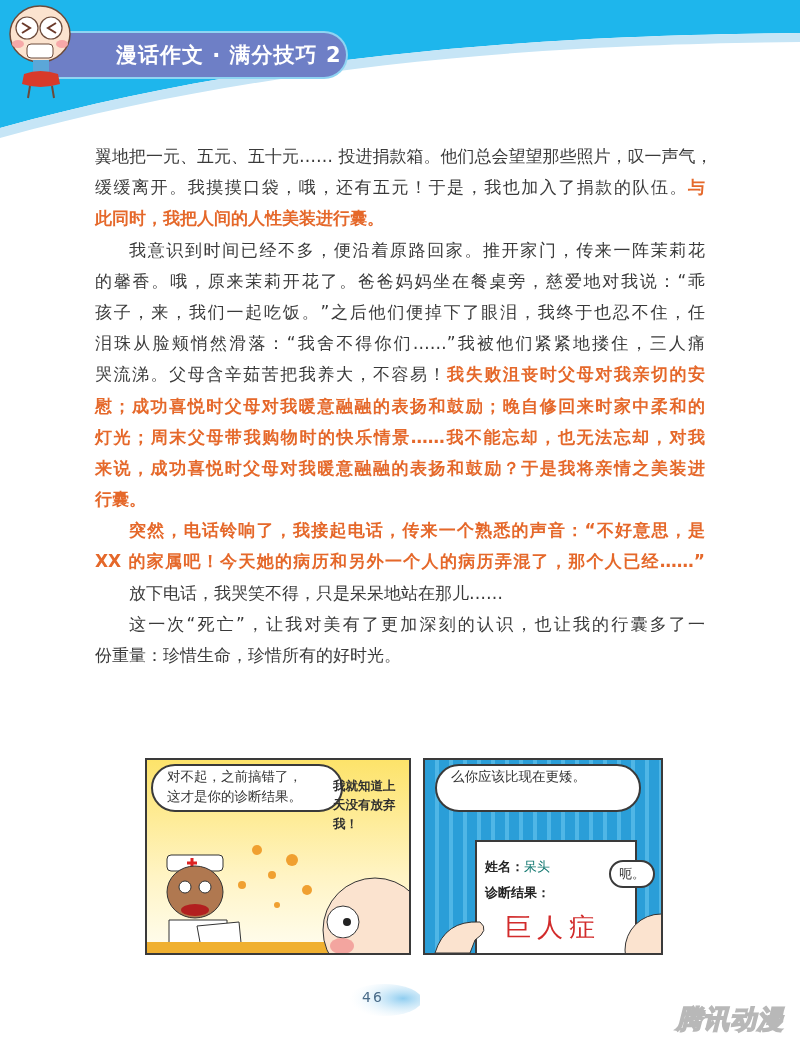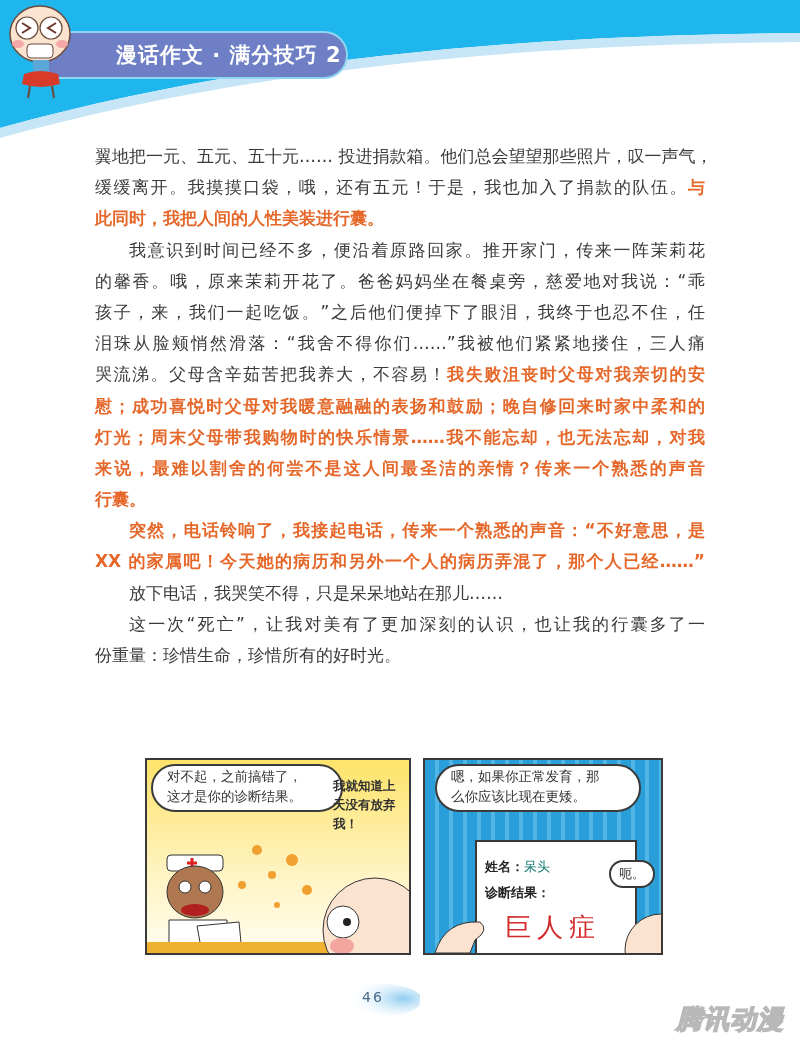--- a/index.html
+++ b/index.html
@@ -62,21 +62,21 @@
     <div class="line"><span>翼地把一元、五元、五十元…… 投进捐款箱。他们总会望望那些照片，叹一声气，</span></div>
     <div class="line"><span>缓缓离开。我摸摸口袋，哦，还有五元！于是，我也加入了捐款的队伍。</span><span class="hl">与</span></div>
     <div class="line last"><span class="hl">此同时，我把人间的人性美装进行囊。</span></div>
     <div class="line indent"><span>我意识到时间已经不多，便沿着原路回家。推开家门，传来一阵茉莉花</span></div>
     <div class="line"><span>的馨香。哦，原来茉莉开花了。爸爸妈妈坐在餐桌旁，慈爱地对我说：“乖</span></div>
     <div class="line"><span>孩子，来，我们一起吃饭。”之后他们便掉下了眼泪，我终于也忍不住，任</span></div>
     <div class="line"><span>泪珠从脸颊悄然滑落：“我舍不得你们……”我被他们紧紧地搂住，三人痛</span></div>
     <div class="line"><span>哭流涕。父母含辛茹苦把我养大，不容易！</span><span class="hl">我失败沮丧时父母对我亲切的安</span></div>
     <div class="line"><span class="hl">慰；成功喜悦时父母对我暖意融融的表扬和鼓励；晚自修回来时家中柔和的</span></div>
     <div class="line"><span class="hl">灯光；周末父母带我购物时的快乐情景……我不能忘却，也无法忘却，对我</span></div>
-    <div class="line"><span class="hl">来说，最难以割舍的何尝不是这人间最圣洁的亲情？传来一个熟悉的声音</span></div>
+    <div class="line"><span class="hl">来说，成功喜悦时父母对我暖意融融的表扬和鼓励？于是我将亲情之美装进</span></div>
     <div class="line last"><span class="hl">行囊。</span></div>
     <div class="line indent"><span class="hl">突然，电话铃响了，我接起电话，传来一个熟悉的声音：“不好意思，是</span></div>
     <div class="line"><span class="hl">XX 的家属吧！今天她的病历和另外一个人的病历弄混了，那个人已经……”</span></div>
     <div class="line indent last"><span>放下电话，我哭笑不得，只是呆呆地站在那儿……</span></div>
     <div class="line indent"><span>这一次“死亡”，让我对美有了更加深刻的认识，也让我的行囊多了一</span></div>
     <div class="line last"><span>份重量：珍惜生命，珍惜所有的好时光。</span></div>
   </div>
 
 <div class="comics">
   <div class="panel panel1">
@@ -106,21 +106,20 @@
       <path d="M50 96 L92 92 L95 123 L55 123 Z" fill="#fff" stroke="#333"></path>
       <rect x="0" y="112" width="262" height="11" fill="#f0b030"></rect>
       <circle cx="228" cy="100" r="52" fill="#fbe3cf" stroke="#333"></circle>
       <circle cx="196" cy="92" r="16" fill="#fff" stroke="#333"></circle>
       <circle cx="200" cy="92" r="4" fill="#222"></circle>
       <ellipse cx="195" cy="116" rx="12" ry="8" fill="#f08a8a" opacity="0.7"></ellipse>
     </svg>
   </div>
   <div class="panel panel2">
     <div class="bubble" style="left:10px; top:4px; width:174px; height:44px;">
-      <div>嗯，如果你正常发育，那</div>
       <div>么你应该比现在更矮。</div>
     </div>
     <div class="paper">
       <div class="lbl" style="top:16px;">
         <span>姓名：</span><span class="name">呆头</span>
       </div>
       <div class="lbl" style="top:42px;">诊断结果：</div>
       <div class="diag">巨人症</div>
     </div>
     <div class="bubble" style="left:184px; top:100px; padding:2px 8px; border-radius:14px; font-size:13px;">呃。</div>

